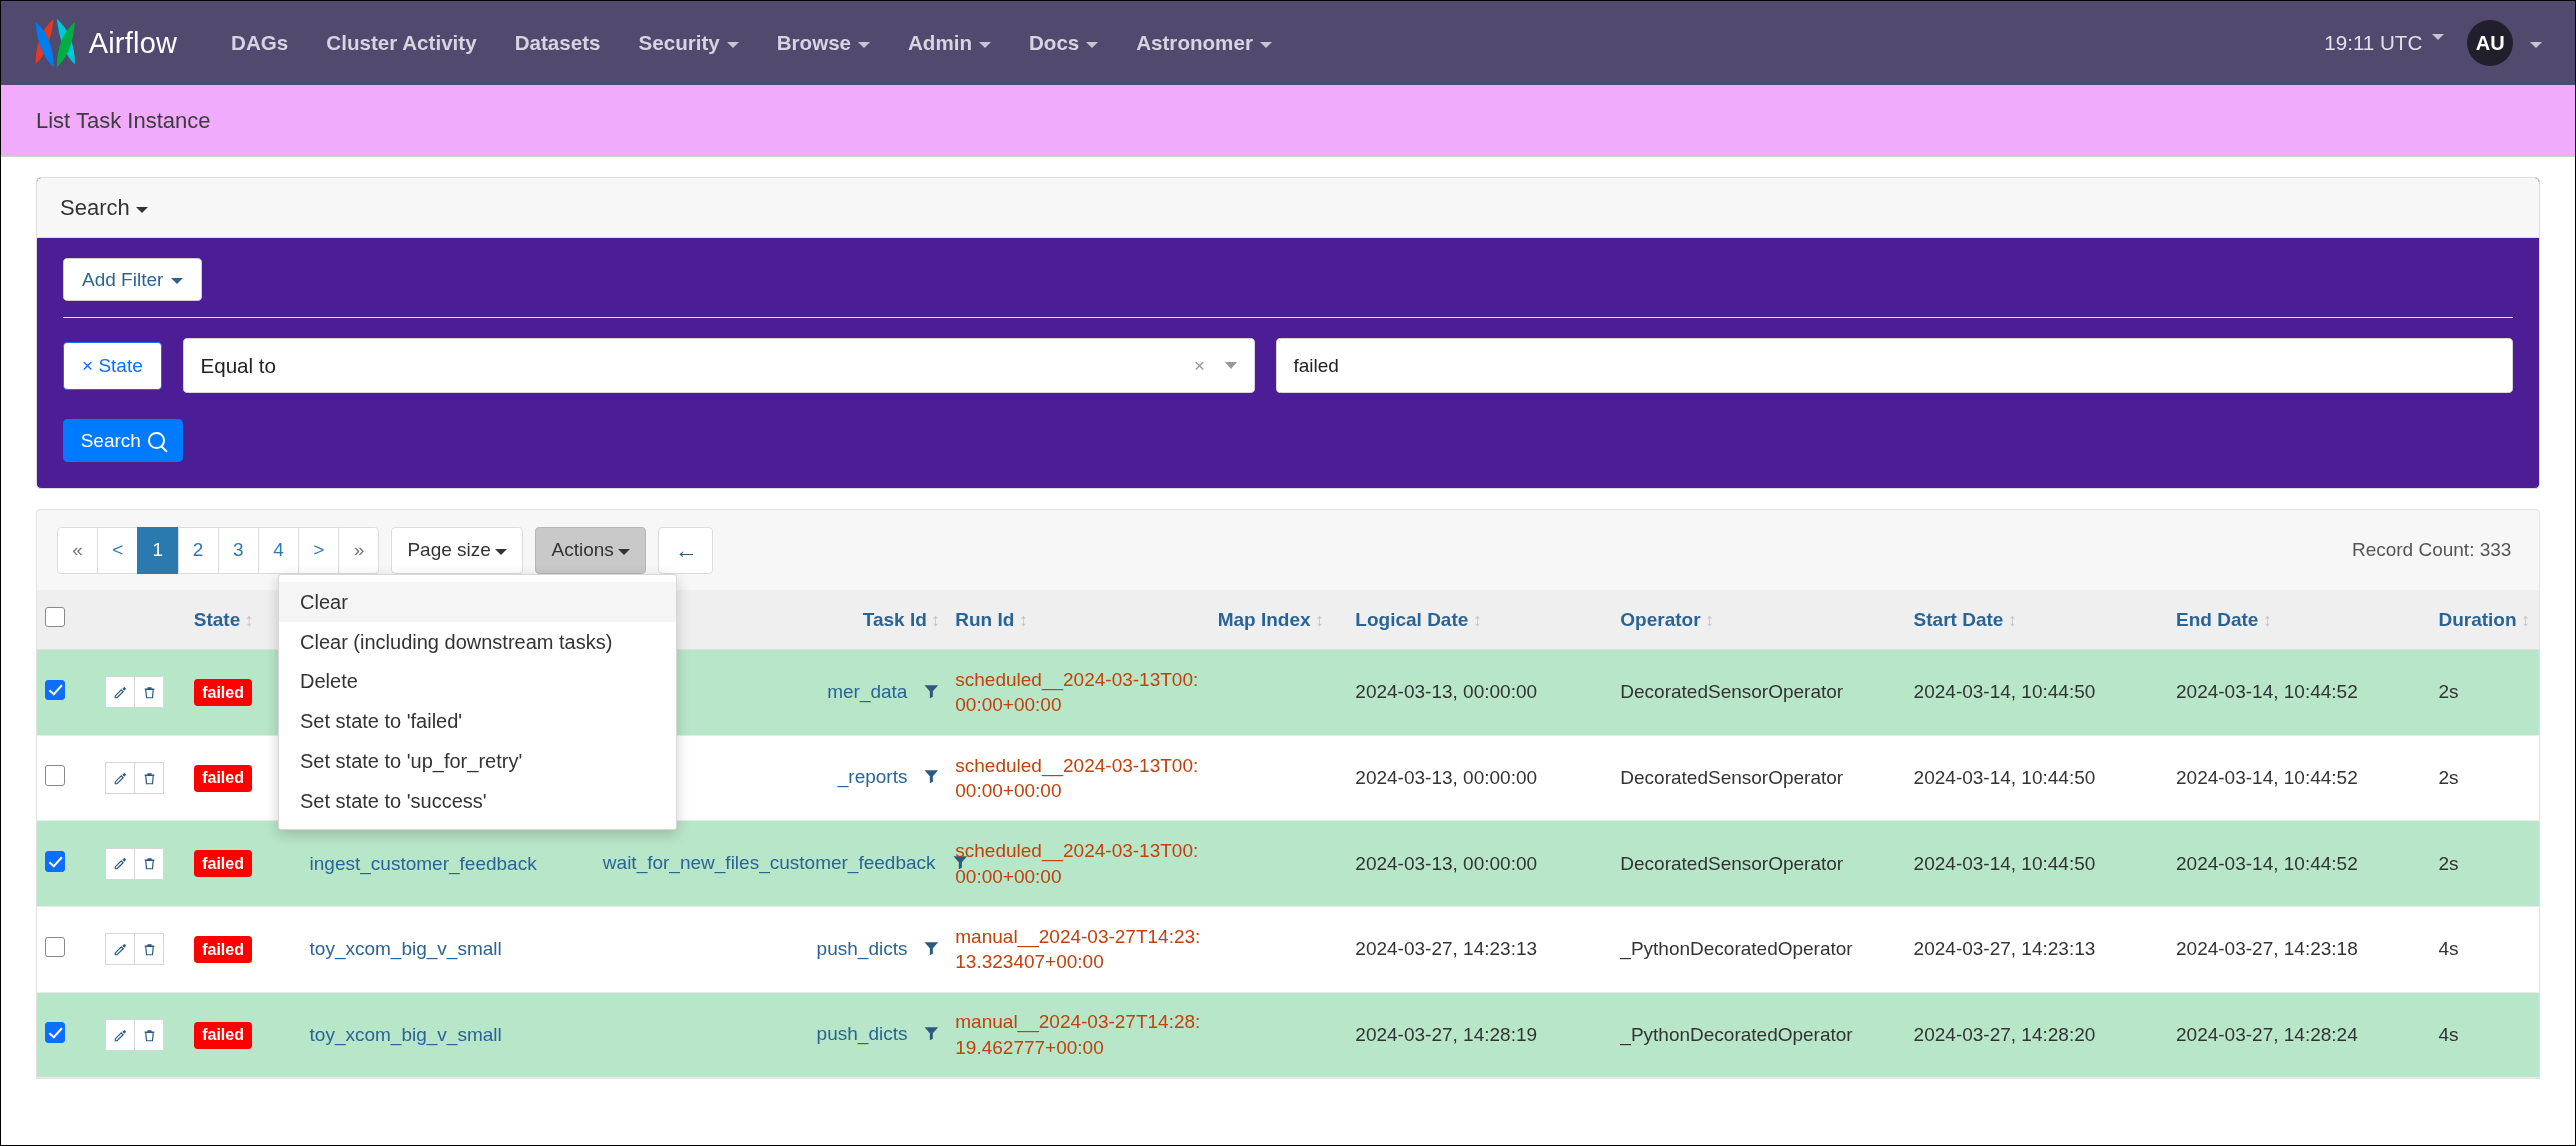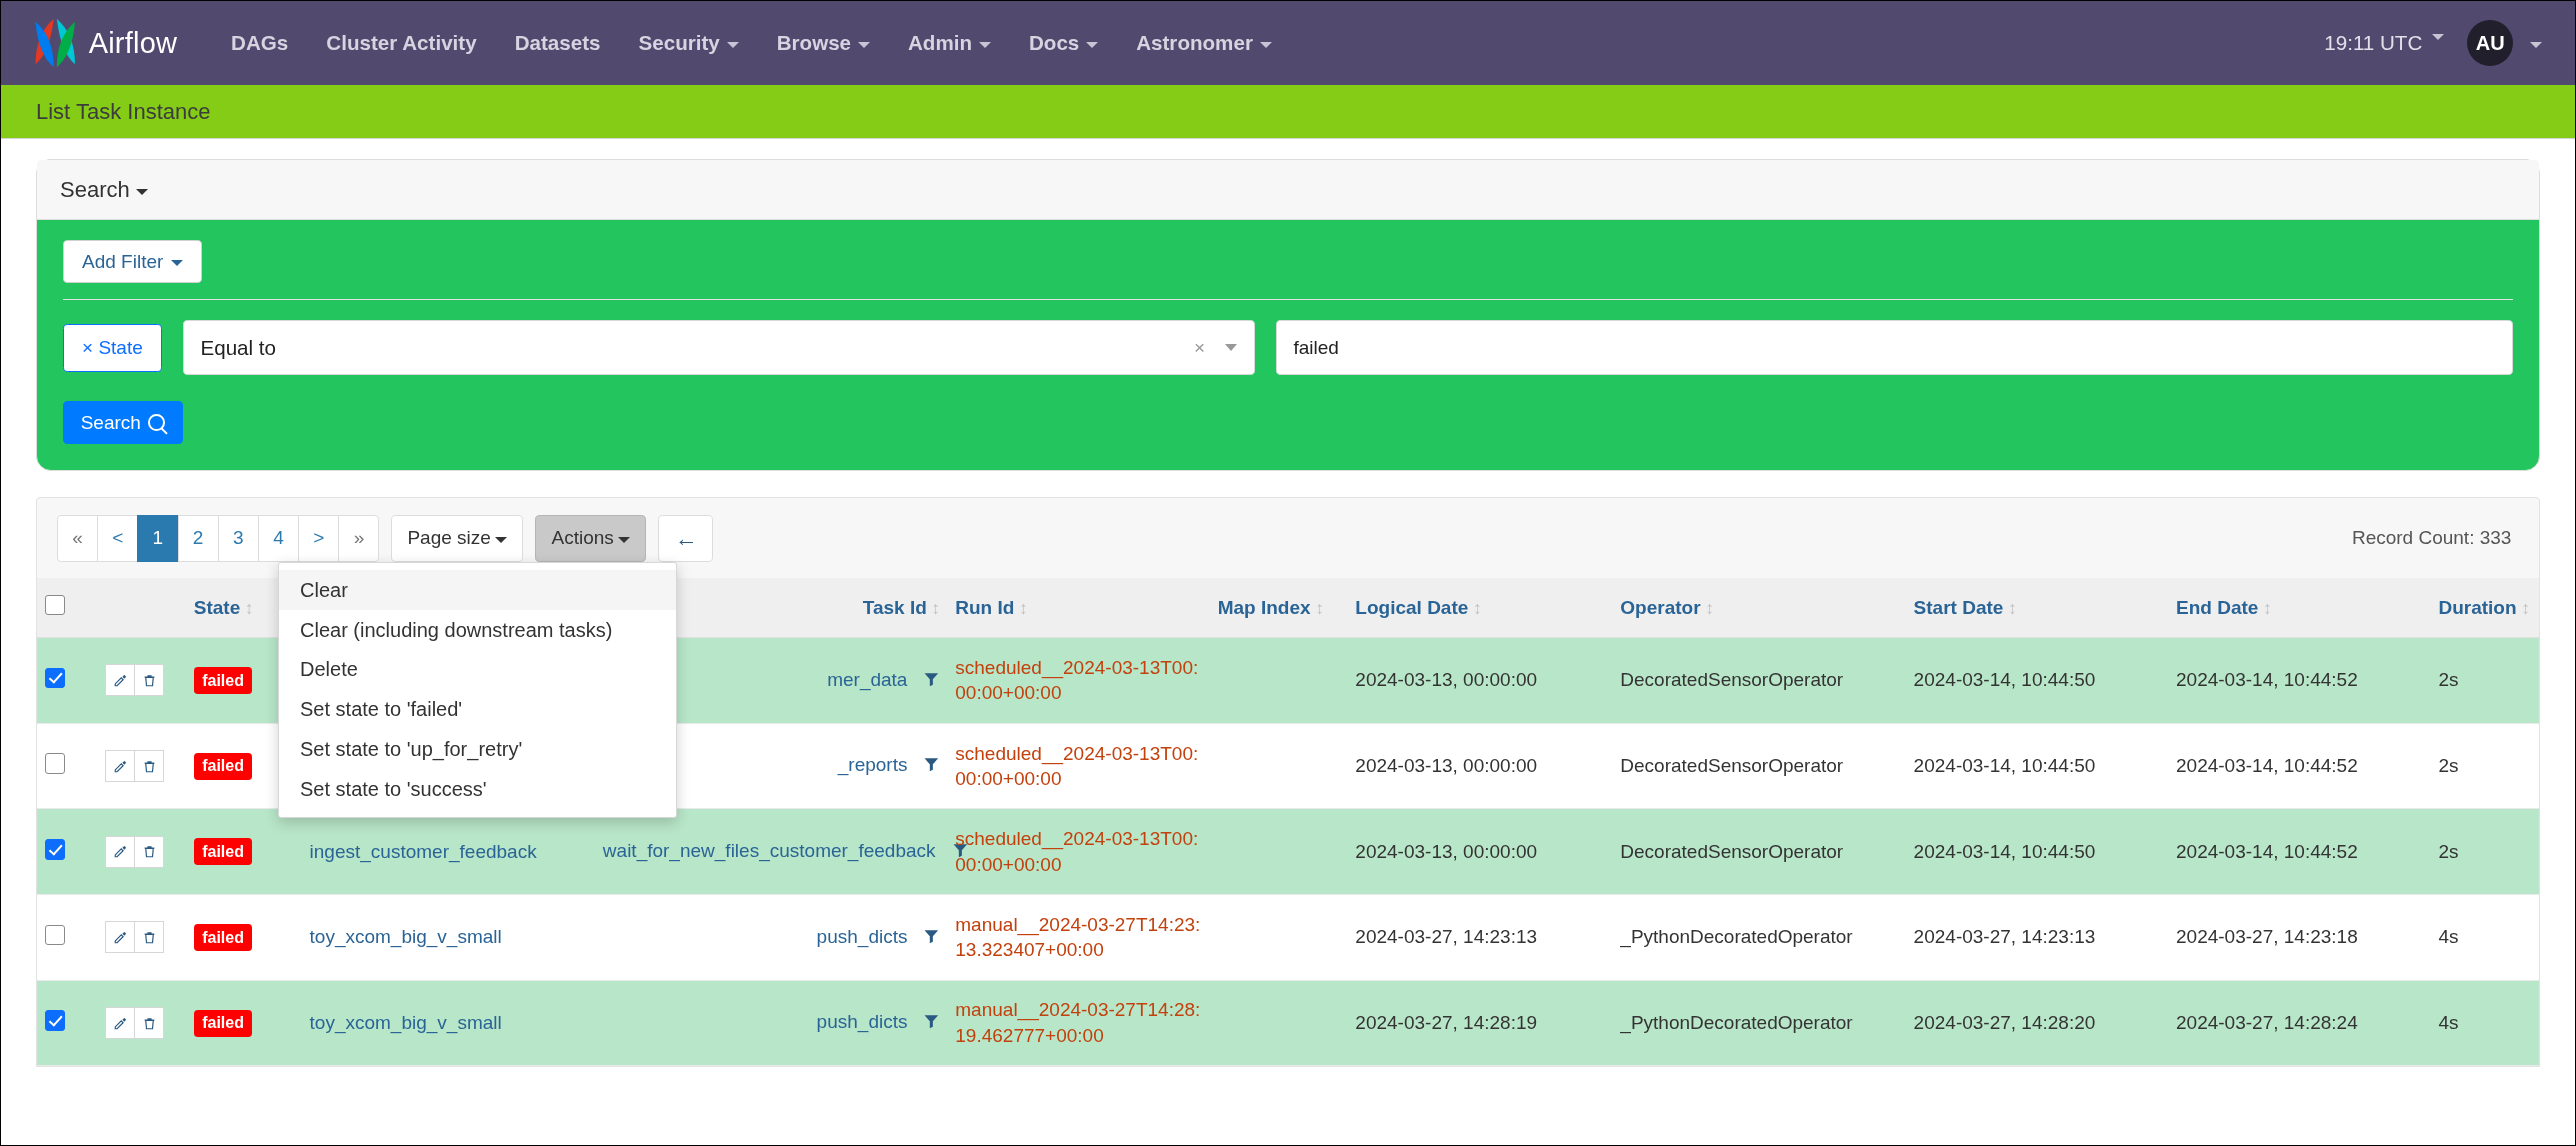--- a/index.html
+++ b/index.html
@@ -56,36 +56,36 @@
     width: 46px; height: 46px; border-radius: 50%;
     background: #211f2b; color: #fff;
     font-size: 20px; font-weight: 700;
     display: flex; align-items: center; justify-content: center;
     cursor: pointer;
   }
   .avatar-caret { margin-left: 16.7px; cursor: pointer; }
 
   
   .page-header {
-    background: #84cc16;
+    background: #f0abfc;
     border-bottom: 0.8px solid #d3d3d3;
     padding: 20px 35px;
-    height: 54px;
+    height: 72px;
     display: flex; align-items: center;
   }
   .page-title { font-size: 22px; color: #3c3c3c; font-weight: 400; }
 
   
   .content { padding: 20px 35px 0 35px; background: #fff; }
 
   .panel {
     border: 0.8px solid #dddddd;
-    border-radius: 15px;
-    background: #22c55e;
-    margin-bottom: 26px;
+    border-radius: 5px;
+    background: #4c1d95;
+    margin-bottom: 20px;
   }
   .panel-head {
     background: #f7f7f7;
     border-bottom: 0.8px solid #dddddd;
     border-radius: 4.6px 4.6px 0 0;
     padding: 16.7px 23px;
     display: flex; align-items: center;
   }
   .panel-head-title {
     font-size: 22px; color: #333; font-weight: 400;

